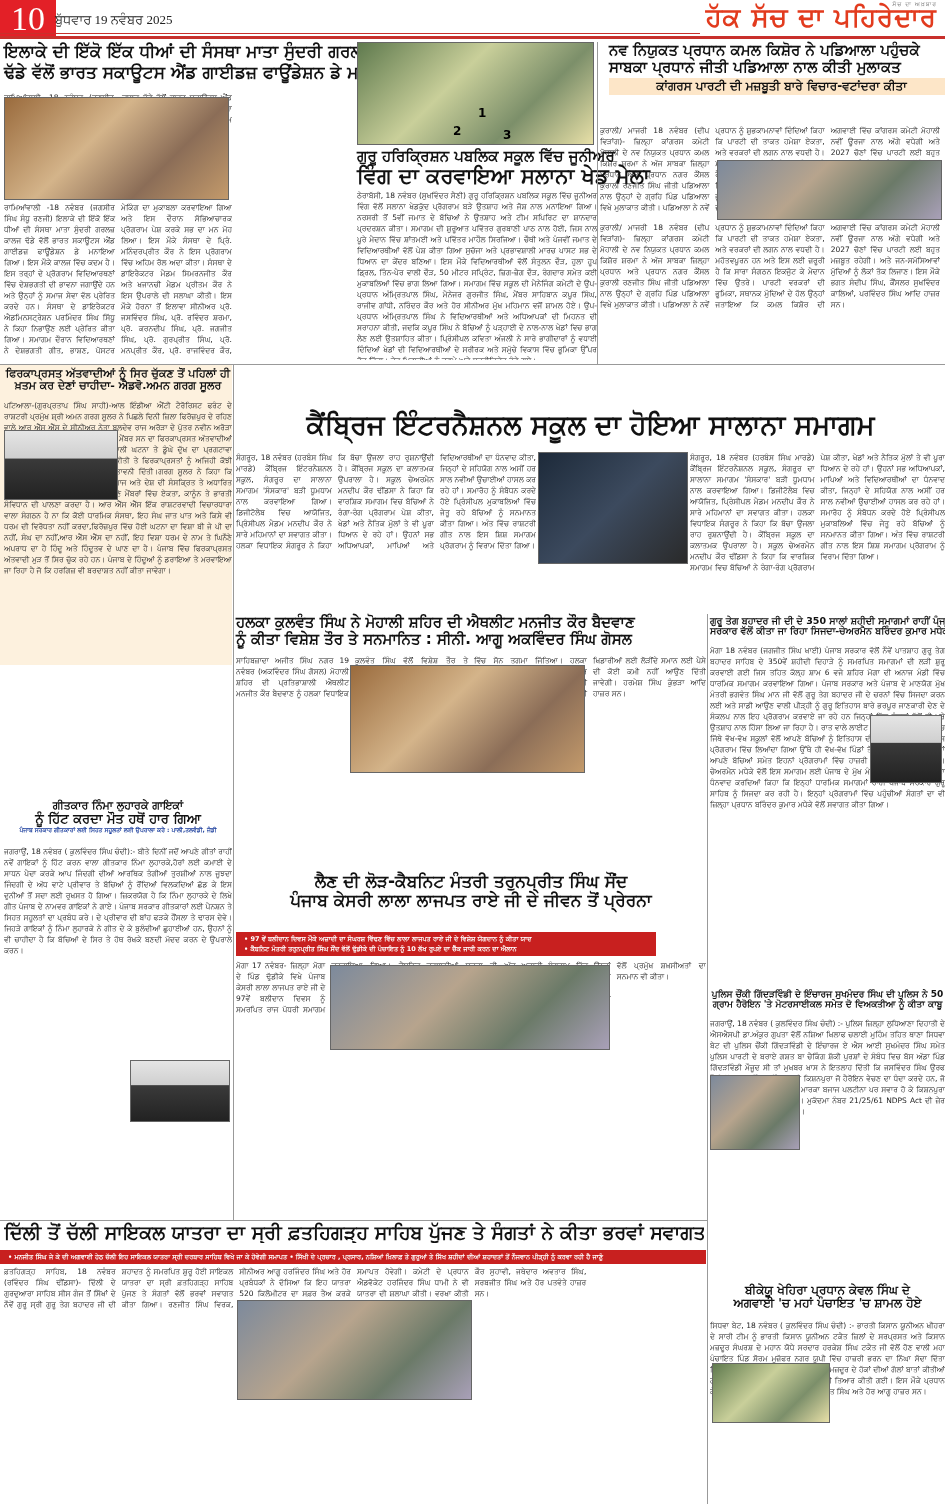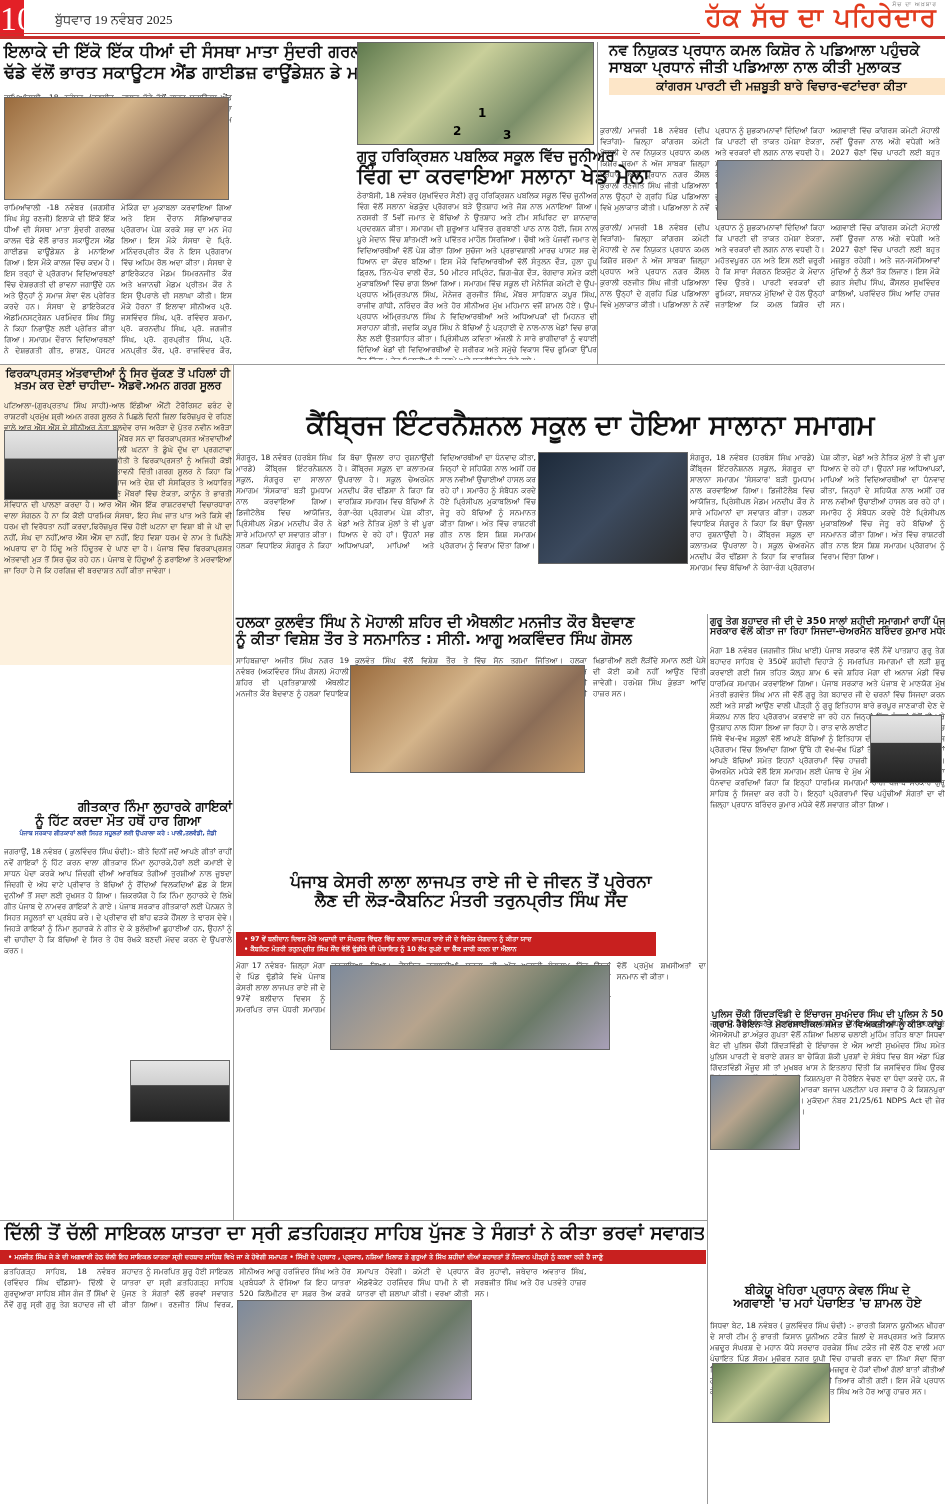--- a/index.html
+++ b/index.html
@@ -1,18 +1,18 @@
 <!DOCTYPE html>
 <html><head>
 <meta charset="utf-8">
 <style>
   * { box-sizing: border-box; margin: 0; padding: 0; }
   body { width: 945px; height: 1507px; background: #fff; font-family: "DejaVu Sans", sans-serif; color: #111; overflow: hidden; position: relative; }
   .abs { position: absolute; }
-  .pageno { left: 0; top: 0; width: 24px; height: 38px; background: #e32027; color: #fff; font-family: "Liberation Serif", serif; font-size: 34px; line-height: 38px; text-align: center; }
+  .pageno { left: 0; top: 0; width: 56px; height: 38px; background: #e32027; color: #fff; font-family: "Liberation Serif", serif; font-size: 34px; line-height: 38px; text-align: center; }
   .date { left: 55px; top: 12px; font-size: 13px; color: #222; font-family: "Liberation Serif", serif; }
   .rule { left: 0; top: 36px; width: 945px; height: 3px; background: #c8302c; }
   .rule2 { left: 0; top: 33px; width: 700px; height: 1px; background: #c8302c; }
   .logo { right: 8px; top: 2px; font-size: 26px; font-weight: bold; color: #e23b1e; letter-spacing: 1px; }
   .logo .sub { position: absolute; right: 0; top: -2px; font-size: 6px; color: #777; font-weight: normal; }
   .hl { font-weight: bold; color: #111; line-height: 1.1; }
   .hl-m { font-size: 19px; }
   .body { font-size: 7.5px; line-height: 11px; color: #222; text-align: justify; overflow: hidden; }
   .cols3 { column-count: 3; column-gap: 8px; }
   .photo { background: linear-gradient(135deg,#7d8a9c,#b7a48d 40%,#6b7a68 70%,#a9a0b8); border: 1px solid #666; overflow: hidden; }
@@ -90,40 +90,40 @@
 <div class="abs photo warm" style="left:350px;top:665px;width:235px;height:108px;"></div>
 
 <div class="abs" style="left:710px;top:616px;width:235px;text-align:center;">
   <div class="hl" style="font-size:9.5px;white-space:nowrap;">ਗੁਰੂ ਤੇਗ ਬਹਾਦਰ ਜੀ ਦੀ ਦੇ 350 ਸਾਲਾਂ ਸ਼ਹੀਦੀ ਸਮਾਗਮਾਂ ਰਾਹੀਂ ਪੰਜਾਬ</div>
   <div class="hl" style="font-size:9.5px;white-space:nowrap;">ਸਰਕਾਰ ਵੱਲੋਂ ਕੀਤਾ ਜਾ ਰਿਹਾ ਸਿਜਦਾ-ਚੇਅਰਮੈਨ ਬਰਿੰਦਰ ਕੁਮਾਰ ਮਧੇਕੇ</div>
 </div>
 <div class="abs body" style="left:710px;top:645px;width:235px;height:340px;">ਮੋਗਾ 18 ਨਵੰਬਰ (ਜਗਜੀਤ ਸਿੰਘ ਖਾਈ) ਪੰਜਾਬ ਸਰਕਾਰ ਵੱਲੋਂ ਨੌਵੇਂ ਪਾਤਸ਼ਾਹ ਗੁਰੂ ਤੇਗ ਬਹਾਦਰ ਸਾਹਿਬ ਦੇ 350ਵੇਂ ਸ਼ਹੀਦੀ ਦਿਹਾੜੇ ਨੂੰ ਸਮਰਪਿਤ ਸਮਾਗਮਾਂ ਦੀ ਲੜੀ ਸ਼ੁਰੂ ਕਰਵਾਈ ਗਈ ਜਿਸ ਤਹਿਤ ਕੱਲ੍ਹ ਸ਼ਾਮ 6 ਵਜੇ ਸ਼ਹਿਰ ਮੋਗਾ ਦੀ ਅਨਾਜ ਮੰਡੀ ਵਿੱਚ ਧਾਰਮਿਕ ਸਮਾਗਮ ਕਰਵਾਇਆ ਗਿਆ। ਪੰਜਾਬ ਸਰਕਾਰ ਅਤੇ ਪੰਜਾਬ ਦੇ ਮਾਣਯੋਗ ਮੁੱਖ ਮੰਤਰੀ ਭਗਵੰਤ ਸਿੰਘ ਮਾਨ ਜੀ ਵੱਲੋਂ ਗੁਰੂ ਤੇਗ ਬਹਾਦਰ ਜੀ ਦੇ ਚਰਨਾਂ ਵਿੱਚ ਸਿਜਦਾ ਕਰਨ ਲਈ ਅਤੇ ਸਾਡੀ ਆਉਣ ਵਾਲੀ ਪੀੜ੍ਹੀ ਨੂੰ ਗੁਰੂ ਇਤਿਹਾਸ ਬਾਰੇ ਭਰਪੂਰ ਜਾਣਕਾਰੀ ਦੇਣ ਦੇ ਸੰਕਲਪ ਨਾਲ ਇਹ ਪ੍ਰੋਗਰਾਮ ਕਰਵਾਏ ਜਾ ਰਹੇ ਹਨ ਜਿਨ੍ਹਾਂ ਵਿੱਚ ਸੰਗਤਾਂ ਵੱਲੋਂ ਵੀ ਪੂਰੇ ਉਤਸ਼ਾਹ ਨਾਲ ਹਿੱਸਾ ਲਿਆ ਜਾ ਰਿਹਾ ਹੈ। ਰਾਤ ਵਾਲੇ ਲਾਈਟ ਐਂਡ ਸਾਊਂਡ ਪ੍ਰੋਗਰਾਮ ਵਿੱਚ ਜਿੱਥੇ ਵੱਖ-ਵੱਖ ਸਕੂਲਾਂ ਵੱਲੋਂ ਆਪਣੇ ਬੱਚਿਆਂ ਨੂੰ ਇਤਿਹਾਸ ਦੀ ਜਾਣਕਾਰੀ ਦੇਣ ਲਈ ਇਸ ਪ੍ਰੋਗਰਾਮ ਵਿੱਚ ਲਿਆਂਦਾ ਗਿਆ ਉੱਥੇ ਹੀ ਵੱਖ-ਵੱਖ ਪਿੰਡਾਂ ਤੋਂ ਵੱਡੀ ਗਿਣਤੀ ਵਿੱਚ ਸੰਗਤਾਂ ਆਪਣੇ ਬੱਚਿਆਂ ਸਮੇਤ ਇਹਨਾਂ ਪ੍ਰੋਗਰਾਮਾਂ ਵਿੱਚ ਹਾਜ਼ਰੀ ਲਵਾਉਣ ਲਈ ਪਹੁੰਚੀਆਂ। ਚੇਅਰਮੈਨ ਮਧੇਕੇ ਵੱਲੋਂ ਇਸ ਸਮਾਗਮ ਲਈ ਪੰਜਾਬ ਦੇ ਮੁੱਖ ਮੰਤਰੀ ਭਗਵੰਤ ਸਿੰਘ ਮਾਨ ਦਾ ਧੰਨਵਾਦ ਕਰਦਿਆਂ ਕਿਹਾ ਕਿ ਇਨ੍ਹਾਂ ਧਾਰਮਿਕ ਸਮਾਗਮਾਂ ਰਾਹੀਂ ਪੰਜਾਬ ਸਰਕਾਰ ਗੁਰੂ ਸਾਹਿਬ ਨੂੰ ਸਿਜਦਾ ਕਰ ਰਹੀ ਹੈ। ਇਨ੍ਹਾਂ ਪ੍ਰੋਗਰਾਮਾਂ ਵਿੱਚ ਪਹੁੰਚੀਆਂ ਸੰਗਤਾਂ ਦਾ ਵੀ ਜ਼ਿਲ੍ਹਾ ਪ੍ਰਧਾਨ ਬਰਿੰਦਰ ਕੁਮਾਰ ਮਧੇਕੇ ਵੱਲੋਂ ਸਵਾਗਤ ਕੀਤਾ ਗਿਆ।</div>
 <div class="abs photo portrait" style="left:870px;top:715px;width:72px;height:68px;"></div>
 
 <div class="abs" style="left:4px;top:800px;width:228px;text-align:center;">
-  <div class="hl" style="font-size:13px;white-space:nowrap;text-align:right;">ਗੀਤਕਾਰ ਨਿੰਮਾ ਲੁਹਾਰਕੇ ਗਾਇਕਾਂ</div>
+  <div class="hl" style="font-size:11px;white-space:nowrap;">ਗੀਤਕਾਰ ਨਿੰਮਾ ਲੁਹਾਰਕੇ ਗਾਇਕਾਂ</div>
   <div class="hl" style="font-size:13px;white-space:nowrap;">ਨੂੰ ਹਿੱਟ ਕਰਦਾ ਮੌਤ ਹਥੋਂ ਹਾਰ ਗਿਆ</div>
   <div class="bluesub" style="font-size:6px;white-space:nowrap;overflow:hidden;">ਪੰਜਾਬ ਸਰਕਾਰ ਗੀਤਕਾਰਾਂ ਲਈ ਸਿਹਤ ਸਹੂਲਤਾਂ ਲਈ ਉਪਰਾਲਾ ਕਰੇ : ਪਾਲੀ,ਤਲਵੰਡੀ, ਜੰਡੀ</div>
 </div>
 <div class="abs body" style="left:4px;top:846px;width:228px;height:370px;">ਜਗਰਾਉਂ, 18 ਨਵੰਬਰ ( ਕੁਲਵਿੰਦਰ ਸਿੰਘ ਚੰਦੀ):- ਬੀਤੇ ਦਿਨੀਂ ਜਦੋਂ ਆਪਣੇ ਗੀਤਾਂ ਰਾਹੀਂ ਨਵੇਂ ਗਾਇਕਾਂ ਨੂੰ ਹਿੱਟ ਕਰਨ ਵਾਲਾ ਗੀਤਕਾਰ ਨਿੰਮਾ ਲੁਹਾਰਕੇ,ਹੋਰਾਂ ਲਈ ਕਮਾਈ ਦੇ ਸਾਧਨ ਪੈਦਾ ਕਰਕੇ ਆਪ ਜਿੰਦਗੀ ਦੀਆਂ ਆਰਥਿਕ ਤੰਗੀਆਂ ਤੁਰਸ਼ੀਆਂ ਨਾਲ ਜੂਝਦਾ ਜਿੰਦਗੀ ਦੇ ਅੱਧ ਵਾਟੇ ਪ੍ਰੀਵਾਰ ਤੇ ਬੱਚਿਆਂ ਨੂੰ ਰੋਂਦਿਆਂ ਵਿਲਕਦਿਆਂ ਛੱਡ ਕੇ ਇਸ ਦੁਨੀਆਂ ਤੋਂ ਸਦਾ ਲਈ ਰੁਖਸਤ ਹੋ ਗਿਆ। ਜ਼ਿਕਰਯੋਗ ਹੈ ਕਿ ਨਿੰਮਾ ਲੁਹਾਰਕੇ ਦੇ ਲਿਖੇ ਗੀਤ ਪੰਜਾਬ ਦੇ ਨਾਮਵਰ ਗਾਇਕਾਂ ਨੇ ਗਾਏ। ਪੰਜਾਬ ਸਰਕਾਰ ਗੀਤਕਾਰਾਂ ਲਈ ਪੈਨਸ਼ਨ ਤੇ ਸਿਹਤ ਸਹੂਲਤਾਂ ਦਾ ਪ੍ਰਬੰਧ ਕਰੇ। ਦੇ ਪ੍ਰੀਵਾਰ ਦੀ ਬਾਂਹ ਫੜਕੇ ਹੌਂਸਲਾ ਤੇ ਢਾਰਸ ਦੇਵੇ। ਜਿਹੜੇ ਗਾਇਕਾਂ ਨੂੰ ਨਿੰਮਾ ਲੁਹਾਰਕੇ ਨੇ ਗੀਤ ਦੇ ਕੇ ਬੁਲੰਦੀਆਂ ਛੁਹਾਈਆਂ ਹਨ, ਉਹਨਾਂ ਨੂੰ ਵੀ ਚਾਹੀਦਾ ਹੈ ਕਿ ਬੱਚਿਆਂ ਦੇ ਸਿਰ ਤੇ ਹੱਥ ਰੱਖਕੇ ਬਣਦੀ ਮੱਦਦ ਕਰਨ ਦੇ ਉਪਰਾਲੇ ਕਰਨ।</div>
 <div class="abs photo portrait" style="left:130px;top:1060px;width:100px;height:62px;"></div>
 
 <div class="abs" style="left:236px;top:872px;width:470px;text-align:center;">
+  <div class="hl" style="font-size:17px;white-space:nowrap;">ਲੈਣ ਦੀ ਲੋੜ-ਕੈਬਨਿਟ ਮੰਤਰੀ ਤਰੁਨਪ੍ਰੀਤ ਸਿੰਘ ਸੌਂਦ</div>
   <div class="hl" style="font-size:17px;white-space:nowrap;">ਪੰਜਾਬ ਕੇਸਰੀ ਲਾਲਾ ਲਾਜਪਤ ਰਾਏ ਜੀ ਦੇ ਜੀਵਨ ਤੋਂ ਪ੍ਰੇਰਨਾ</div>
-  <div class="hl" style="font-size:17px;white-space:nowrap;">ਲੈਣ ਦੀ ਲੋੜ-ਕੈਬਨਿਟ ਮੰਤਰੀ ਤਰੁਨਪ੍ਰੀਤ ਸਿੰਘ ਸੌਂਦ</div>
 </div>
 <div class="abs red-bar" style="left:236px;top:932px;width:420px;font-size:6.5px;line-height:10px;">
   <div style="white-space:nowrap;overflow:hidden;">• 97 ਵੇਂ ਬਲੀਦਾਨ ਦਿਵਸ ਮੌਕੇ ਅਜ਼ਾਦੀ ਦਾ ਸੰਘਰਸ਼ ਵਿੱਢਣ ਵਿੱਚ ਲਾਲਾ ਲਾਜਪਤ ਰਾਏ ਜੀ ਦੇ ਵਿਸ਼ੇਸ਼ ਯੋਗਦਾਨ ਨੂੰ ਕੀਤਾ ਯਾਦ</div>
   <div style="white-space:nowrap;overflow:hidden;">• ਕੈਬਨਿਟ ਮੰਤਰੀ ਤਰੁਨਪ੍ਰੀਤ ਸਿੰਘ ਸੌਂਦ ਵੱਲੋਂ ਢੁੱਡੀਕੇ ਦੀ ਪੰਚਾਇਤ ਨੂੰ 10 ਲੱਖ ਰੁਪਏ ਦਾ ਚੈੱਕ ਜਾਰੀ ਕਰਨ ਦਾ ਐਲਾਨ</div>
 </div>
 <div class="abs body" style="left:236px;top:960px;width:470px;height:200px;column-count:5;column-gap:6px;">ਮੋਗਾ 17 ਨਵੰਬਰ- ਜ਼ਿਲ੍ਹਾ ਮੋਗਾ ਦੇ ਪਿੰਡ ਢੁੱਡੀਕੇ ਵਿਖੇ ਪੰਜਾਬ ਕੇਸਰੀ ਲਾਲਾ ਲਾਜਪਤ ਰਾਏ ਜੀ ਦੇ 97ਵੇਂ ਬਲੀਦਾਨ ਦਿਵਸ ਨੂੰ ਸਮਰਪਿਤ ਰਾਜ ਪੱਧਰੀ ਸਮਾਗਮ ਕਰਵਾਇਆ ਗਿਆ। ਕੈਬਨਿਟ ਮੰਤਰੀ ਤਰੁਨਪ੍ਰੀਤ ਸਿੰਘ ਸੌਂਦ ਨੇ ਮੁੱਖ ਮਹਿਮਾਨ ਵਜੋਂ ਸ਼ਿਰਕਤ ਕੀਤੀ। ਉਨ੍ਹਾਂ ਕਿਹਾ ਕਿ ਲਾਲਾ ਜੀ ਵਰਗੀਆਂ ਸ਼ਖਸੀਅਤਾਂ ਦੀਆਂ ਕੁਰਬਾਨੀਆਂ ਸਦਕਾ ਹੀ ਅੱਜ ਅਸੀਂ ਆਜ਼ਾਦ ਫਿਜ਼ਾ ਵਿੱਚ ਸਾਹ ਲੈ ਰਹੇ ਹਾਂ। ਪੰਜਾਬ ਦੇ ਇਸ ਮਹਾਨ ਸਪੂਤ ਨੇ ਢੁੱਡੀਕੇ ਦੀ ਧਰਤੀ ਤੇ ਜਨਮ ਲਿਆ। ਉਨ੍ਹਾਂ ਕਿਹਾ ਕਿ ਅਜ਼ਾਦੀ ਸੰਗਰਾਮ ਵਿੱਚ ਉਨ੍ਹਾਂ ਵੱਲੋਂ ਪਾਏ ਯੋਗਦਾਨ ਨੂੰ ਕਦੇ ਵੀ ਭੁਲਾਇਆ ਨਹੀਂ ਜਾ ਸਕਦਾ। ਜਨਮ ਅਸਥਾਨ ਯਾਦਗਾਰ ਕਮੇਟੀ ਵੱਲੋਂ ਪ੍ਰਮੁੱਖ ਸ਼ਖ਼ਸੀਅਤਾਂ ਦਾ ਸਨਮਾਨ ਵੀ ਕੀਤਾ।</div>
 <div class="abs photo" style="left:330px;top:965px;width:280px;height:85px;"></div>
 
 <div class="abs" style="left:710px;top:990px;width:235px;text-align:center;">
-  <div class="hl" style="font-size:9px;white-space:nowrap;margin-top:20px;">ਪੁਲਿਸ ਚੌਂਕੀ ਗਿੱਦੜਵਿੰਡੀ ਦੇ ਇੰਚਾਰਜ ਸੁਖਮੰਦਰ ਸਿੰਘ ਦੀ ਪੁਲਿਸ ਨੇ 50</div>
+  <div class="hl" style="font-size:9px;white-space:nowrap;">ਪੁਲਿਸ ਚੌਂਕੀ ਗਿੱਦੜਵਿੰਡੀ ਦੇ ਇੰਚਾਰਜ ਸੁਖਮੰਦਰ ਸਿੰਘ ਦੀ ਪੁਲਿਸ ਨੇ 50</div>
   <div class="hl" style="font-size:9px;white-space:nowrap;">ਗ੍ਰਾਮ ਹੈਰੋਇਨ 'ਤੇ ਮੋਟਰਸਾਈਕਲ ਸਮੇਤ ਦੋ ਵਿਅਕਤੀਆ ਨੂੰ ਕੀਤਾ ਕਾਬੂ</div>
 </div>
 <div class="abs body" style="left:710px;top:1018px;width:235px;height:262px;">ਜਗਰਾਉਂ, 18 ਨਵੰਬਰ ( ਕੁਲਵਿੰਦਰ ਸਿੰਘ ਚੰਦੀ) :- ਪੁਲਿਸ ਜ਼ਿਲ੍ਹਾ ਲੁਧਿਆਣਾ ਦਿਹਾਤੀ ਦੇ ਐਸਐਸਪੀ ਡਾ.ਅੰਕੁਰ ਗੁਪਤਾ ਵੱਲੋਂ ਨਸ਼ਿਆ ਖਿਲਾਫ ਚਲਾਈ ਮੁਹਿੰਮ ਤਹਿਤ ਥਾਣਾ ਸਿਧਵਾ ਬੇਟ ਦੀ ਪੁਲਿਸ ਚੌਂਕੀ ਗਿੱਦੜਵਿੰਡੀ ਦੇ ਇੰਚਾਰਜ ਏ ਐਸ ਆਈ ਸੁਖਮੰਦਰ ਸਿੰਘ ਸਮੇਤ ਪੁਲਿਸ ਪਾਰਟੀ ਦੇ ਬਰਾਏ ਗਸ਼ਤ ਬਾ ਚੈਕਿੰਗ ਸ਼ੱਕੀ ਪੁਰਸ਼ਾਂ ਦੇ ਸੰਬੰਧ ਵਿਚ ਬੱਸ ਅੱਡਾ ਪਿੰਡ ਗਿੱਦੜਵਿੰਡੀ ਮੌਜੂਦ ਸੀ ਤਾਂ ਮੁਖਬਰ ਖਾਸ ਨੇ ਇਤਲਾਹ ਦਿੱਤੀ ਕਿ ਜਸਵਿੰਦਰ ਸਿੰਘ ਉਰਫ ਰੌਕੀ ਪੁੱਤਰ ਜਸਵਿੰਦਰ ਸਿੰਘ ਵਾਸੀ ਕਿਸ਼ਨਪੁਰਾ ਜੋ ਹੈਰੋਇਨ ਵੇਚਣ ਦਾ ਧੰਦਾ ਕਰਦੇ ਹਨ, ਜੋ ਅੱਜ ਵੀ ਉਹ ਦੋਵੇਂ ਮੋਟਰਸਾਈਕਲ ਮਾਰਕਾ ਬਜਾਜ ਪਲਟੀਨਾ ਪਰ ਸਵਾਰ ਹੋ ਕੇ ਕਿਸ਼ਨਪੁਰਾ ਚੌਕ ਸਿੱਧਵਾ ਬੇਟ ਤੋਂ ਆ ਰਹੇ ਹਨ। ਮੁਕੱਦਮਾ ਨੰਬਰ 21/25/61 NDPS Act ਦੀ ਜ਼ੇਰ ਦਫਾ ਤਹਿਤ ਦਰਜ ਕੀਤਾ ਗਿਆ ਹੈ।</div>
 <div class="abs photo" style="left:710px;top:1075px;width:90px;height:75px;"></div>
 
 <div class="abs" style="left:4px;top:1222px;width:700px;">
   <div class="hl" style="font-size:19px;white-space:nowrap;overflow:hidden;">ਦਿੱਲੀ ਤੋਂ ਚੱਲੀ ਸਾਇਕਲ ਯਾਤਰਾ ਦਾ ਸ੍ਰੀ ਫ਼ਤਹਿਗੜ੍ਹ ਸਾਹਿਬ ਪੁੱਜਣ ਤੇ ਸੰਗਤਾਂ ਨੇ ਕੀਤਾ ਭਰਵਾਂ ਸਵਾਗਤ</div>
 </div>
 <div class="abs red-bar" style="left:0;top:1250px;width:706px;font-size:6.5px;line-height:10px;white-space:nowrap;overflow:hidden;">• ਮਨਜੀਤ ਸਿੰਘ ਜੇ ਕੇ ਦੀ ਅਗਵਾਈ ਹੇਠ ਚੱਲੀ ਇਹ ਸਾਇਕਲ ਯਾਤਰਾ ਸ੍ਰੀ ਦਰਬਾਰ ਸਾਹਿਬ ਵਿਖੇ ਜਾ ਕੇ ਹੋਵੇਗੀ ਸਮਾਪਤ • ਸਿੱਖੀ ਦੇ ਪ੍ਰਚਾਰ , ਪ੍ਰਸਾਰ, ਨਸ਼ਿਆਂ ਖ਼ਿਲਾਫ਼ ਤੇ ਗੁਰੂਆਂ ਤੇ ਸਿੱਖ ਸ਼ਹੀਦਾਂ ਦੀਆਂ ਸ਼ਹਾਦਤਾਂ ਤੋਂ ਨੌਜਵਾਨ ਪੀੜ੍ਹੀ ਨੂੰ ਕਰਵਾ ਰਹੀ ਹੈ ਜਾਣੂੰ</div>
 <div class="abs body" style="left:4px;top:1266px;width:700px;height:238px;column-count:6;column-gap:6px;">ਫ਼ਤਹਿਗੜ੍ਹ ਸਾਹਿਬ, 18 ਨਵੰਬਰ (ਰਵਿੰਦਰ ਸਿੰਘ ਢੀਂਡਸਾ)- ਦਿੱਲੀ ਦੇ ਗੁਰਦੁਆਰਾ ਸਾਹਿਬ ਸੀਸ ਗੰਜ ਤੋਂ ਸਿੱਖਾਂ ਦੇ ਨੌਵੇਂ ਗੁਰੂ ਸ੍ਰੀ ਗੁਰੂ ਤੇਗ ਬਹਾਦਰ ਜੀ ਦੀ ਸ਼ਹਾਦਤ ਨੂੰ ਸਮਰਪਿਤ ਸ਼ੁਰੂ ਹੋਈ ਸਾਇਕਲ ਯਾਤਰਾ ਦਾ ਸ੍ਰੀ ਫ਼ਤਹਿਗੜ੍ਹ ਸਾਹਿਬ ਪੁੱਜਣ ਤੇ ਸੰਗਤਾਂ ਵੱਲੋਂ ਭਰਵਾਂ ਸਵਾਗਤ ਕੀਤਾ ਗਿਆ। ਰਣਜੀਤ ਸਿੰਘ ਵਿਰਕ, ਸੀਨੀਅਰ ਆਗੂ ਹਰਜਿੰਦਰ ਸਿੰਘ ਅਤੇ ਹੋਰ ਪ੍ਰਬੰਧਕਾਂ ਨੇ ਦੱਸਿਆ ਕਿ ਇਹ ਯਾਤਰਾ 520 ਕਿਲੋਮੀਟਰ ਦਾ ਸਫ਼ਰ ਤੈਅ ਕਰਕੇ ਸ੍ਰੀ ਦਰਬਾਰ ਸਾਹਿਬ ਅੰਮ੍ਰਿਤਸਰ ਵਿਖੇ ਸਮਾਪਤ ਹੋਵੇਗੀ। ਕਮੇਟੀ ਦੇ ਪ੍ਰਧਾਨ ਐਡਵੋਕੇਟ ਹਰਜਿੰਦਰ ਸਿੰਘ ਧਾਮੀ ਨੇ ਵੀ ਯਾਤਰਾ ਦੀ ਸ਼ਲਾਘਾ ਕੀਤੀ। ਵਰਖਾ ਕੀਤੀ ਗਈ ਉੱਥੇ ਜ਼ਿਲ੍ਹਾ ਪ੍ਰਧਾਨ ਬੀਬੀ ਸੁਖਬੀਰ ਕੌਰ ਸੁਹਾਵੀ, ਜਥੇਦਾਰ ਅਵਤਾਰ ਸਿੰਘ, ਸਰਬਜੀਤ ਸਿੰਘ ਅਤੇ ਹੋਰ ਪਤਵੰਤੇ ਹਾਜ਼ਰ ਸਨ।</div>

